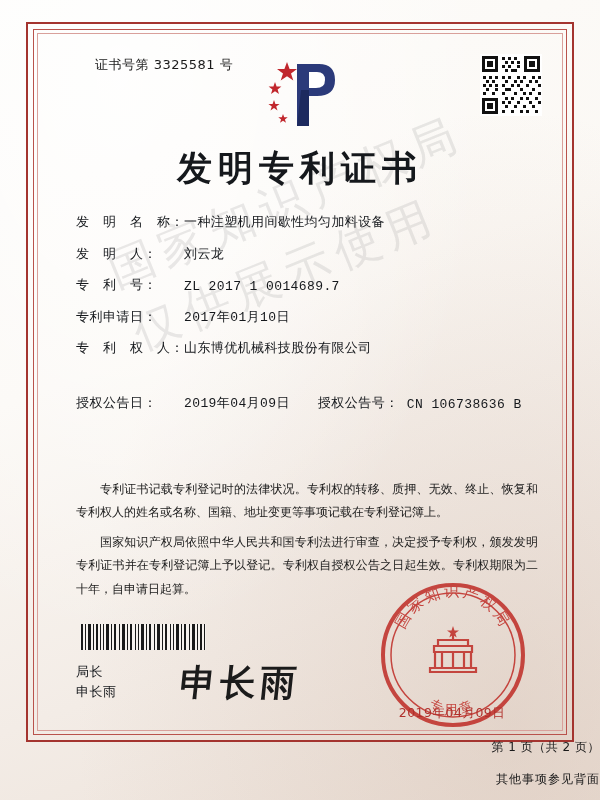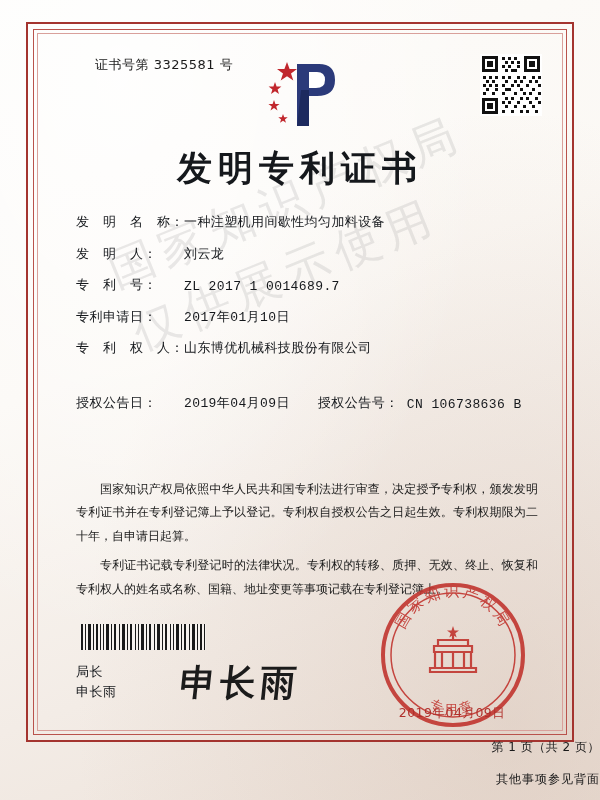--- a/index.html
+++ b/index.html
@@ -395,22 +395,22 @@
     </div>
     <div class="field-row">
       <div class="field-label">授权公告日：</div>
       <div class="field-value">2019年04月09日</div>
       <div class="inline-label">授权公告号：</div>
       <div class="field-value">CN 106738636 B</div>
     </div>
   </div>
 
   <div class="body-text">
+    <p>专利证书记载专利登记时的法律状况。专利权的转移、质押、无效、终止、恢复和专利权人的姓名或名称、国籍、地址变更等事项记载在专利登记簿上。</p>
     <p>国家知识产权局依照中华人民共和国专利法进行审查，决定授予专利权，颁发发明专利证书并在专利登记簿上予以登记。专利权自授权公告之日起生效。专利权期限为二十年，自申请日起算。</p>
-    <p>专利证书记载专利登记时的法律状况。专利权的转移、质押、无效、终止、恢复和专利权人的姓名或名称、国籍、地址变更等事项记载在专利登记簿上。</p>
   </div>
 
   <div class="barcode">
     <svg width="126" height="26" viewBox="0 0 126 26">
       <rect width="126" height="26" fill="#f7f3ef"></rect>
       <g fill="#1a1a1a">
         <rect x="1" y="0" width="2" height="26"></rect>
           <rect x="5" y="0" width="1" height="26"></rect>
         <rect x="8" y="0" width="3" height="26"></rect>
           <rect x="13" y="0" width="1" height="26"></rect>

